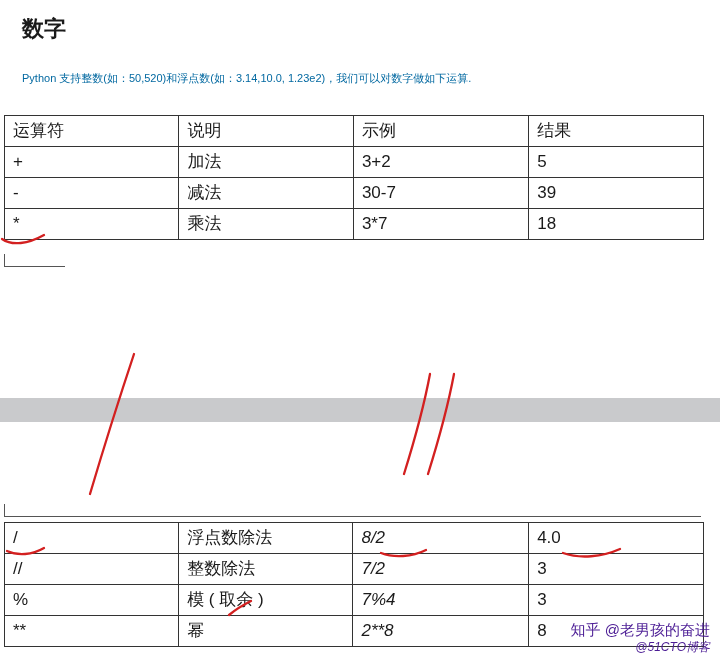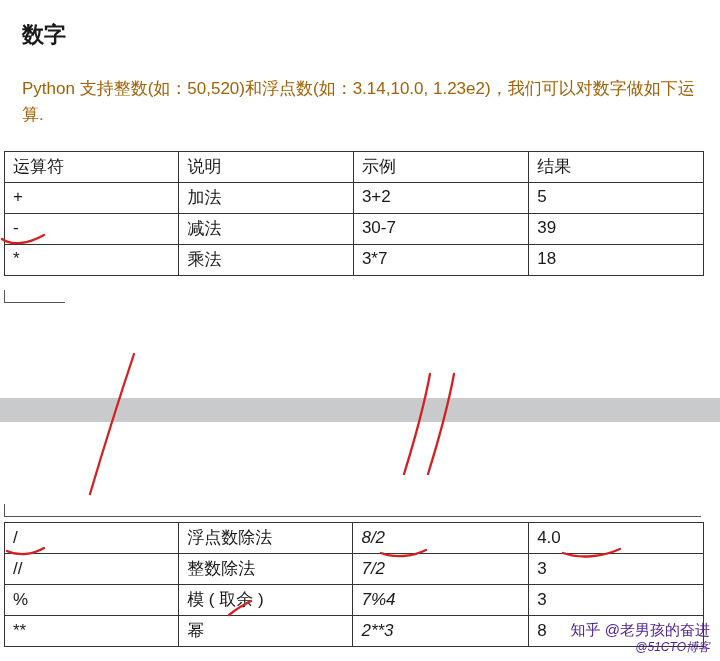--- a/index.html
+++ b/index.html
@@ -14,27 +14,26 @@
   .page {
     position: relative;
     width: 720px;
     height: 661px;
     overflow: hidden;
   }
   .heading {
     font-size: 22px;
     font-weight: 700;
     padding: 14px 22px 0 22px;
-    margin-top: 6px;
   }
   .para {
-    font-size: 17px;
+    font-size: 11px;
     padding: 26px 22px 4px 22px;
     line-height: 1.55;
-    color: #a16207;
+    color: #0369a1;
   }
   table {
     border-collapse: collapse;
     width: 700px;
     margin-left: 4px;
     font-size: 17px;
   }
   td {
     border: 1px solid #333;
     padding: 3px 8px 4px 8px;
@@ -42,21 +41,21 @@
     height: 22px;
   }
   .table1 td:nth-child(1) { width: 170px; }
   .table1 td:nth-child(2) { width: 170px; }
   .table1 td:nth-child(3) { width: 170px; }
   .table1 td:nth-child(4) { width: 170px; }
   .table2 td:nth-child(1) { width: 170px; }
   .table2 td:nth-child(2) { width: 170px; }
   .table2 td:nth-child(3) { width: 170px; font-style: italic; }
   .table2 td:nth-child(4) { width: 170px; }
-  .table1-wrap { margin-top: 18px; border-radius: 31px; }
+  .table1-wrap { margin-top: 24px; border-radius: 31px; }
   .stub-line {
     margin-left: 4px;
     margin-top: 14px;
     width: 60px;
     height: 12px;
     border-left: 1px solid #555;
     border-bottom: 1px solid #555;
   }
   .gray-bar {
     position: absolute;
@@ -160,21 +159,21 @@
   </tr>
   <tr>
     <td>%</td>
     <td>模 ( 取余 )</td>
     <td>7%4</td>
     <td>3</td>
   </tr>
   <tr>
     <td>**</td>
     <td>幂</td>
-    <td>2**3</td>
+    <td>2**8</td>
     <td>8</td>
   </tr>
 </tbody>
       </table>
 </div>
 
 <svg class="stroke" style="left:0;top:230px" width="50" height="18">
       <path d="M2,9 C12,16 28,14 44,5"></path>
     </svg>
 

